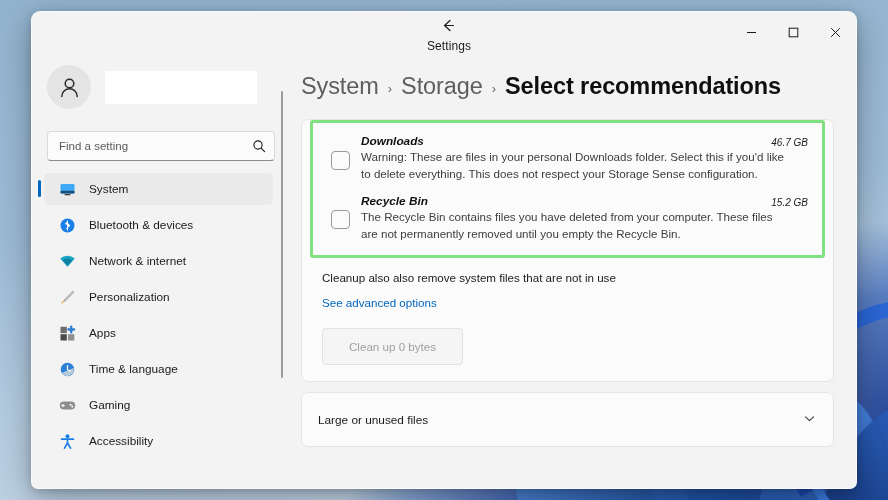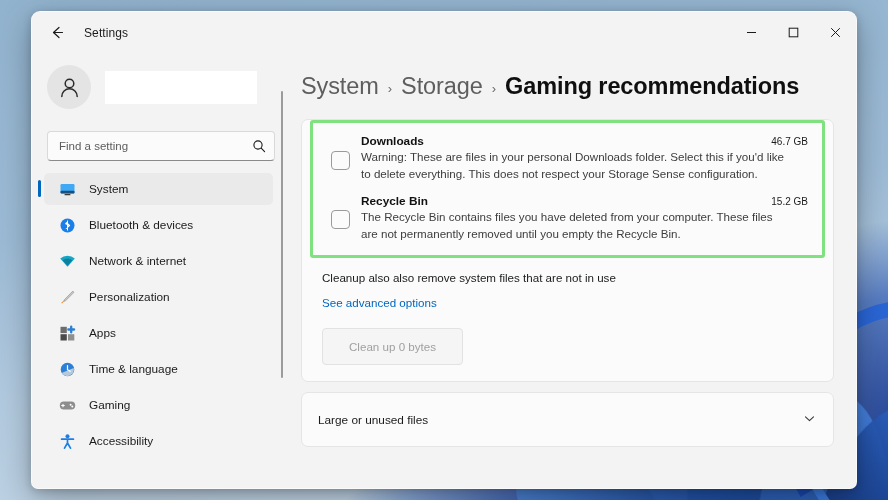--- a/index.html
+++ b/index.html
@@ -44,20 +44,21 @@
     border: 1px solid rgba(255,255,255,.55);
   }
 
   
   #titlebar {
     height: 41px;
     display: flex;
     align-items: center;
     background: #f3f3f3;
     position: relative;
+    flex-direction: column;
   }
   #back-button {
     width: 34px; height: 30px;
     margin-left: 8px;
     display: flex; align-items: center; justify-content: center;
     border-radius: 5px;
     cursor: pointer;
   }
   #app-title {
     font-size: 12px;
@@ -229,22 +230,23 @@
     flex: 0 0 19px;
     border: 1.3px solid #9a9a9a;
     border-radius: 4px;
     background: #fbfbfb;
     margin: 17px 11px 0 0;
     cursor: pointer;
   }
   .file-row.second .row-checkbox { margin-top: 16px; }
   .row-body { flex: 1; min-width: 0; }
   .row-top {
-    display: flex; align-items: center;
+    display: flex; align-items: flex-end;
     justify-content: space-between;
+    font-style: italic;
   }
   .row-title {
     font-size: 11.8px;
     font-weight: 700;
     color: #111;
   }
   .row-size {
     font-size: 10px;
     color: #1b1b1b;
     padding-left: 10px;
@@ -443,21 +445,21 @@
       <div id="sidebar-scrollbar"></div>
     </div>
 
     <div id="content">
 
       <div id="breadcrumb">
         <span class="crumb">System</span>
         <span class="crumb-sep">›</span>
         <span class="crumb">Storage</span>
         <span class="crumb-sep">›</span>
-        <span class="crumb current">Gaming recommendations</span>
+        <span class="crumb current">Select recommendations</span>
       </div>
 
       <div class="card">
 
 
         <div id="highlight-box">
 
           <div class="file-row">
             <div class="row-checkbox"></div>
             <div class="row-body">

